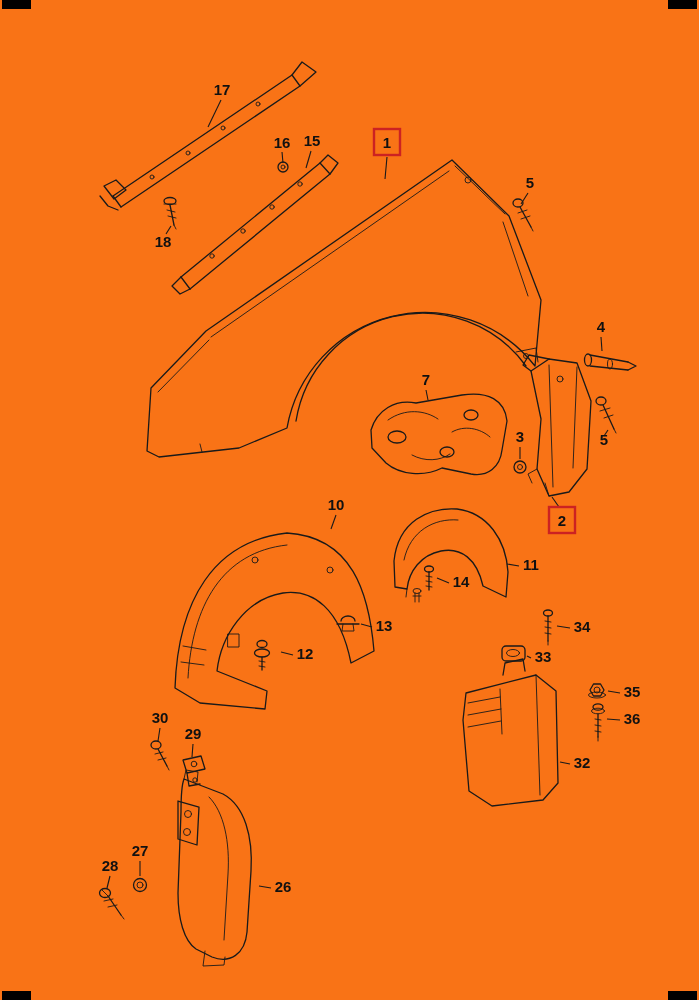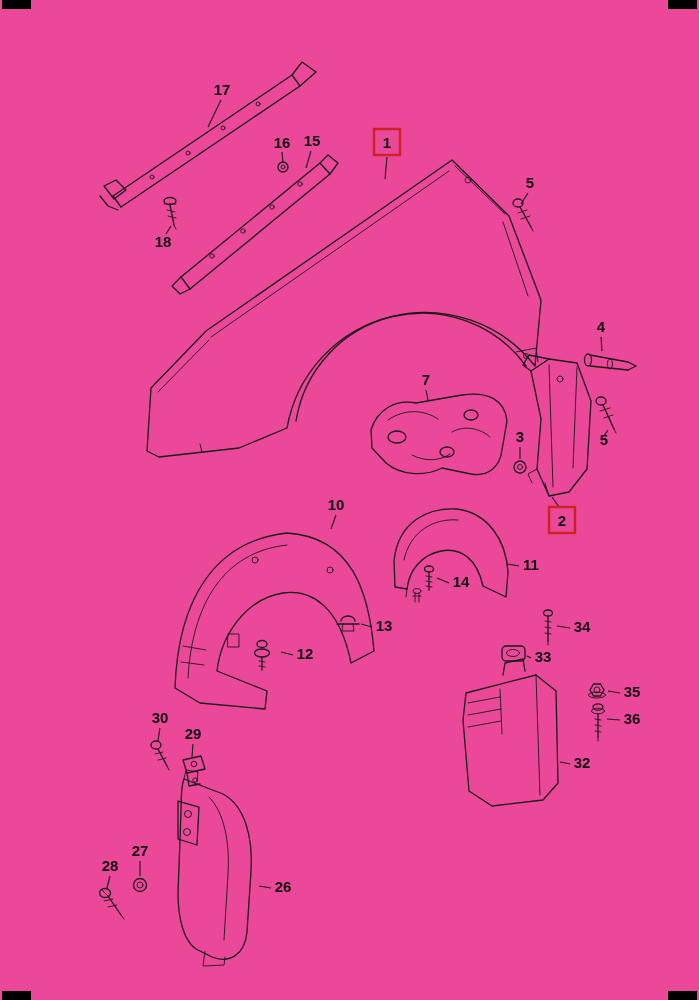--- a/index.html
+++ b/index.html
@@ -1,19 +1,19 @@
 <!DOCTYPE html>
 <html><head>
 <meta charset="utf-8">
 <style>
   html,body{margin:0;padding:0;background:#e8e8e8;}
   .page{
     position:relative;
     width:699px;height:1000px;
-    background:#ec4899;
+    background:#f97316;
     overflow:hidden;
     font-family:"Liberation Sans",sans-serif;
   }
   svg{position:absolute;left:0;top:0;}
   .part path,.part line,.part circle,.part ellipse,.part rect,.part polygon{
     fill:none;stroke:#1a1a1a;stroke-width:1.3;
     stroke-linecap:round;stroke-linejoin:round;
   }
   .part .thin{stroke-width:0.9;}
   .leader{stroke:#1a1a1a;stroke-width:1.1;}

